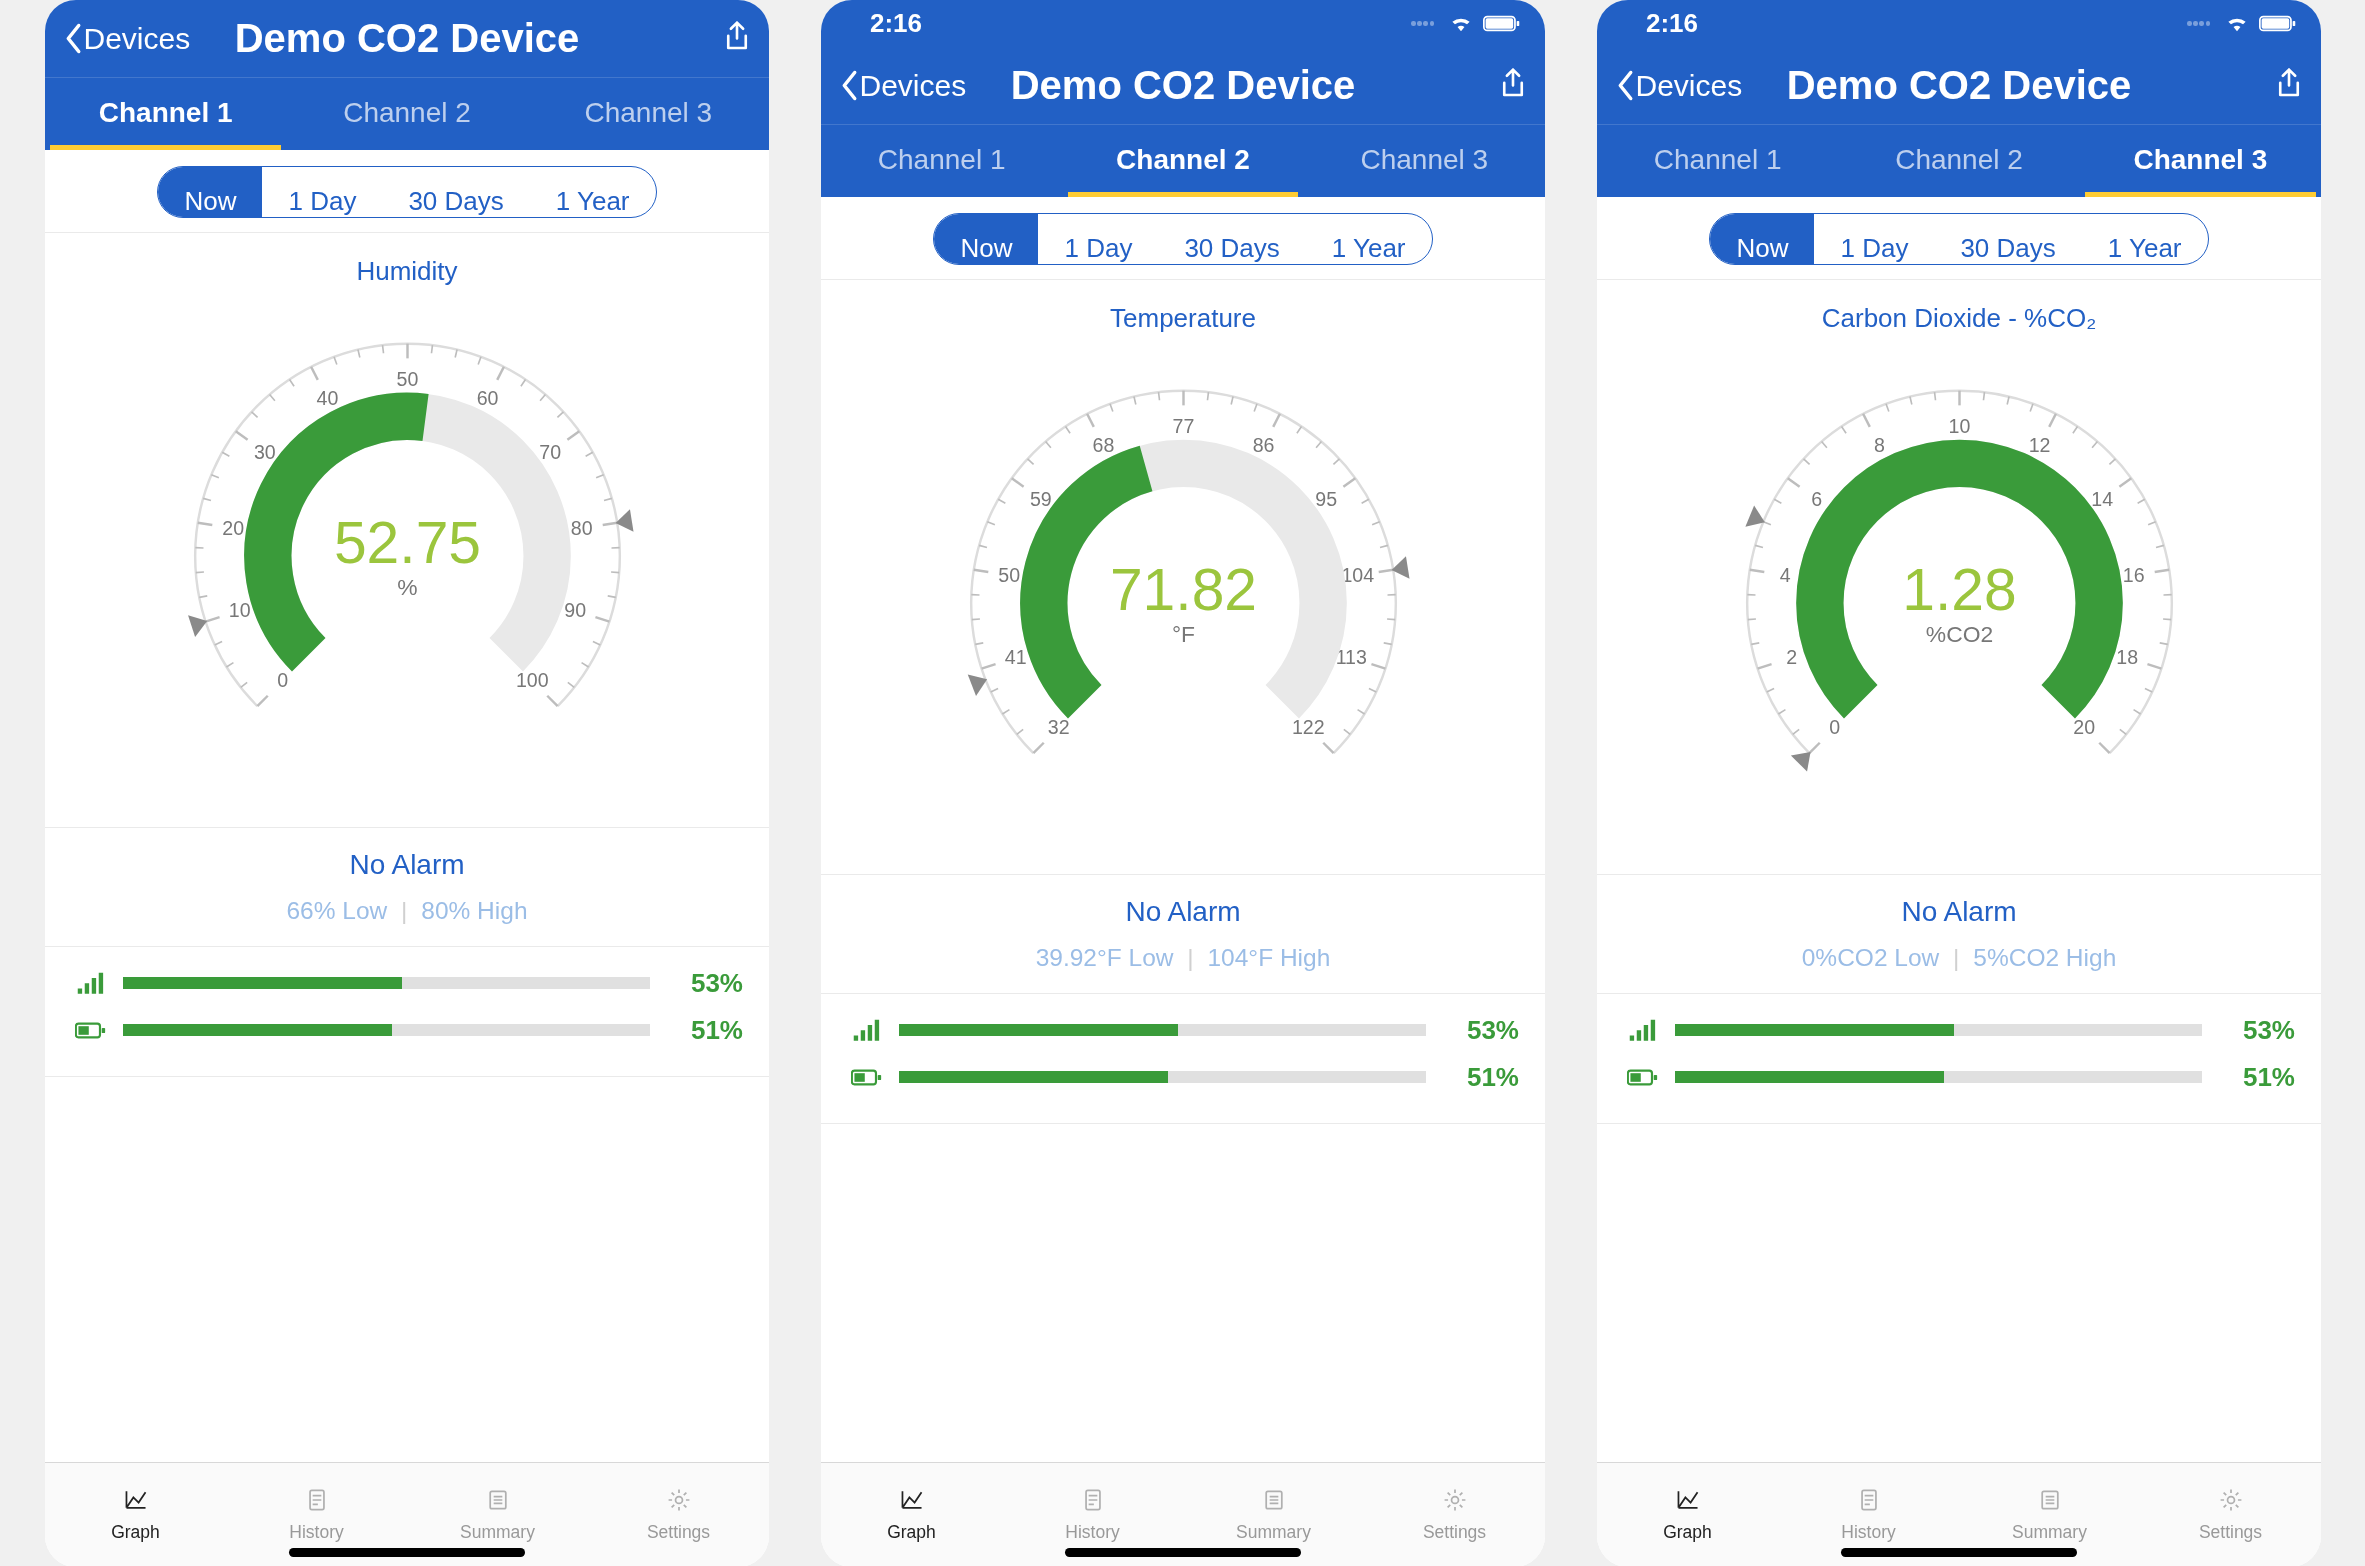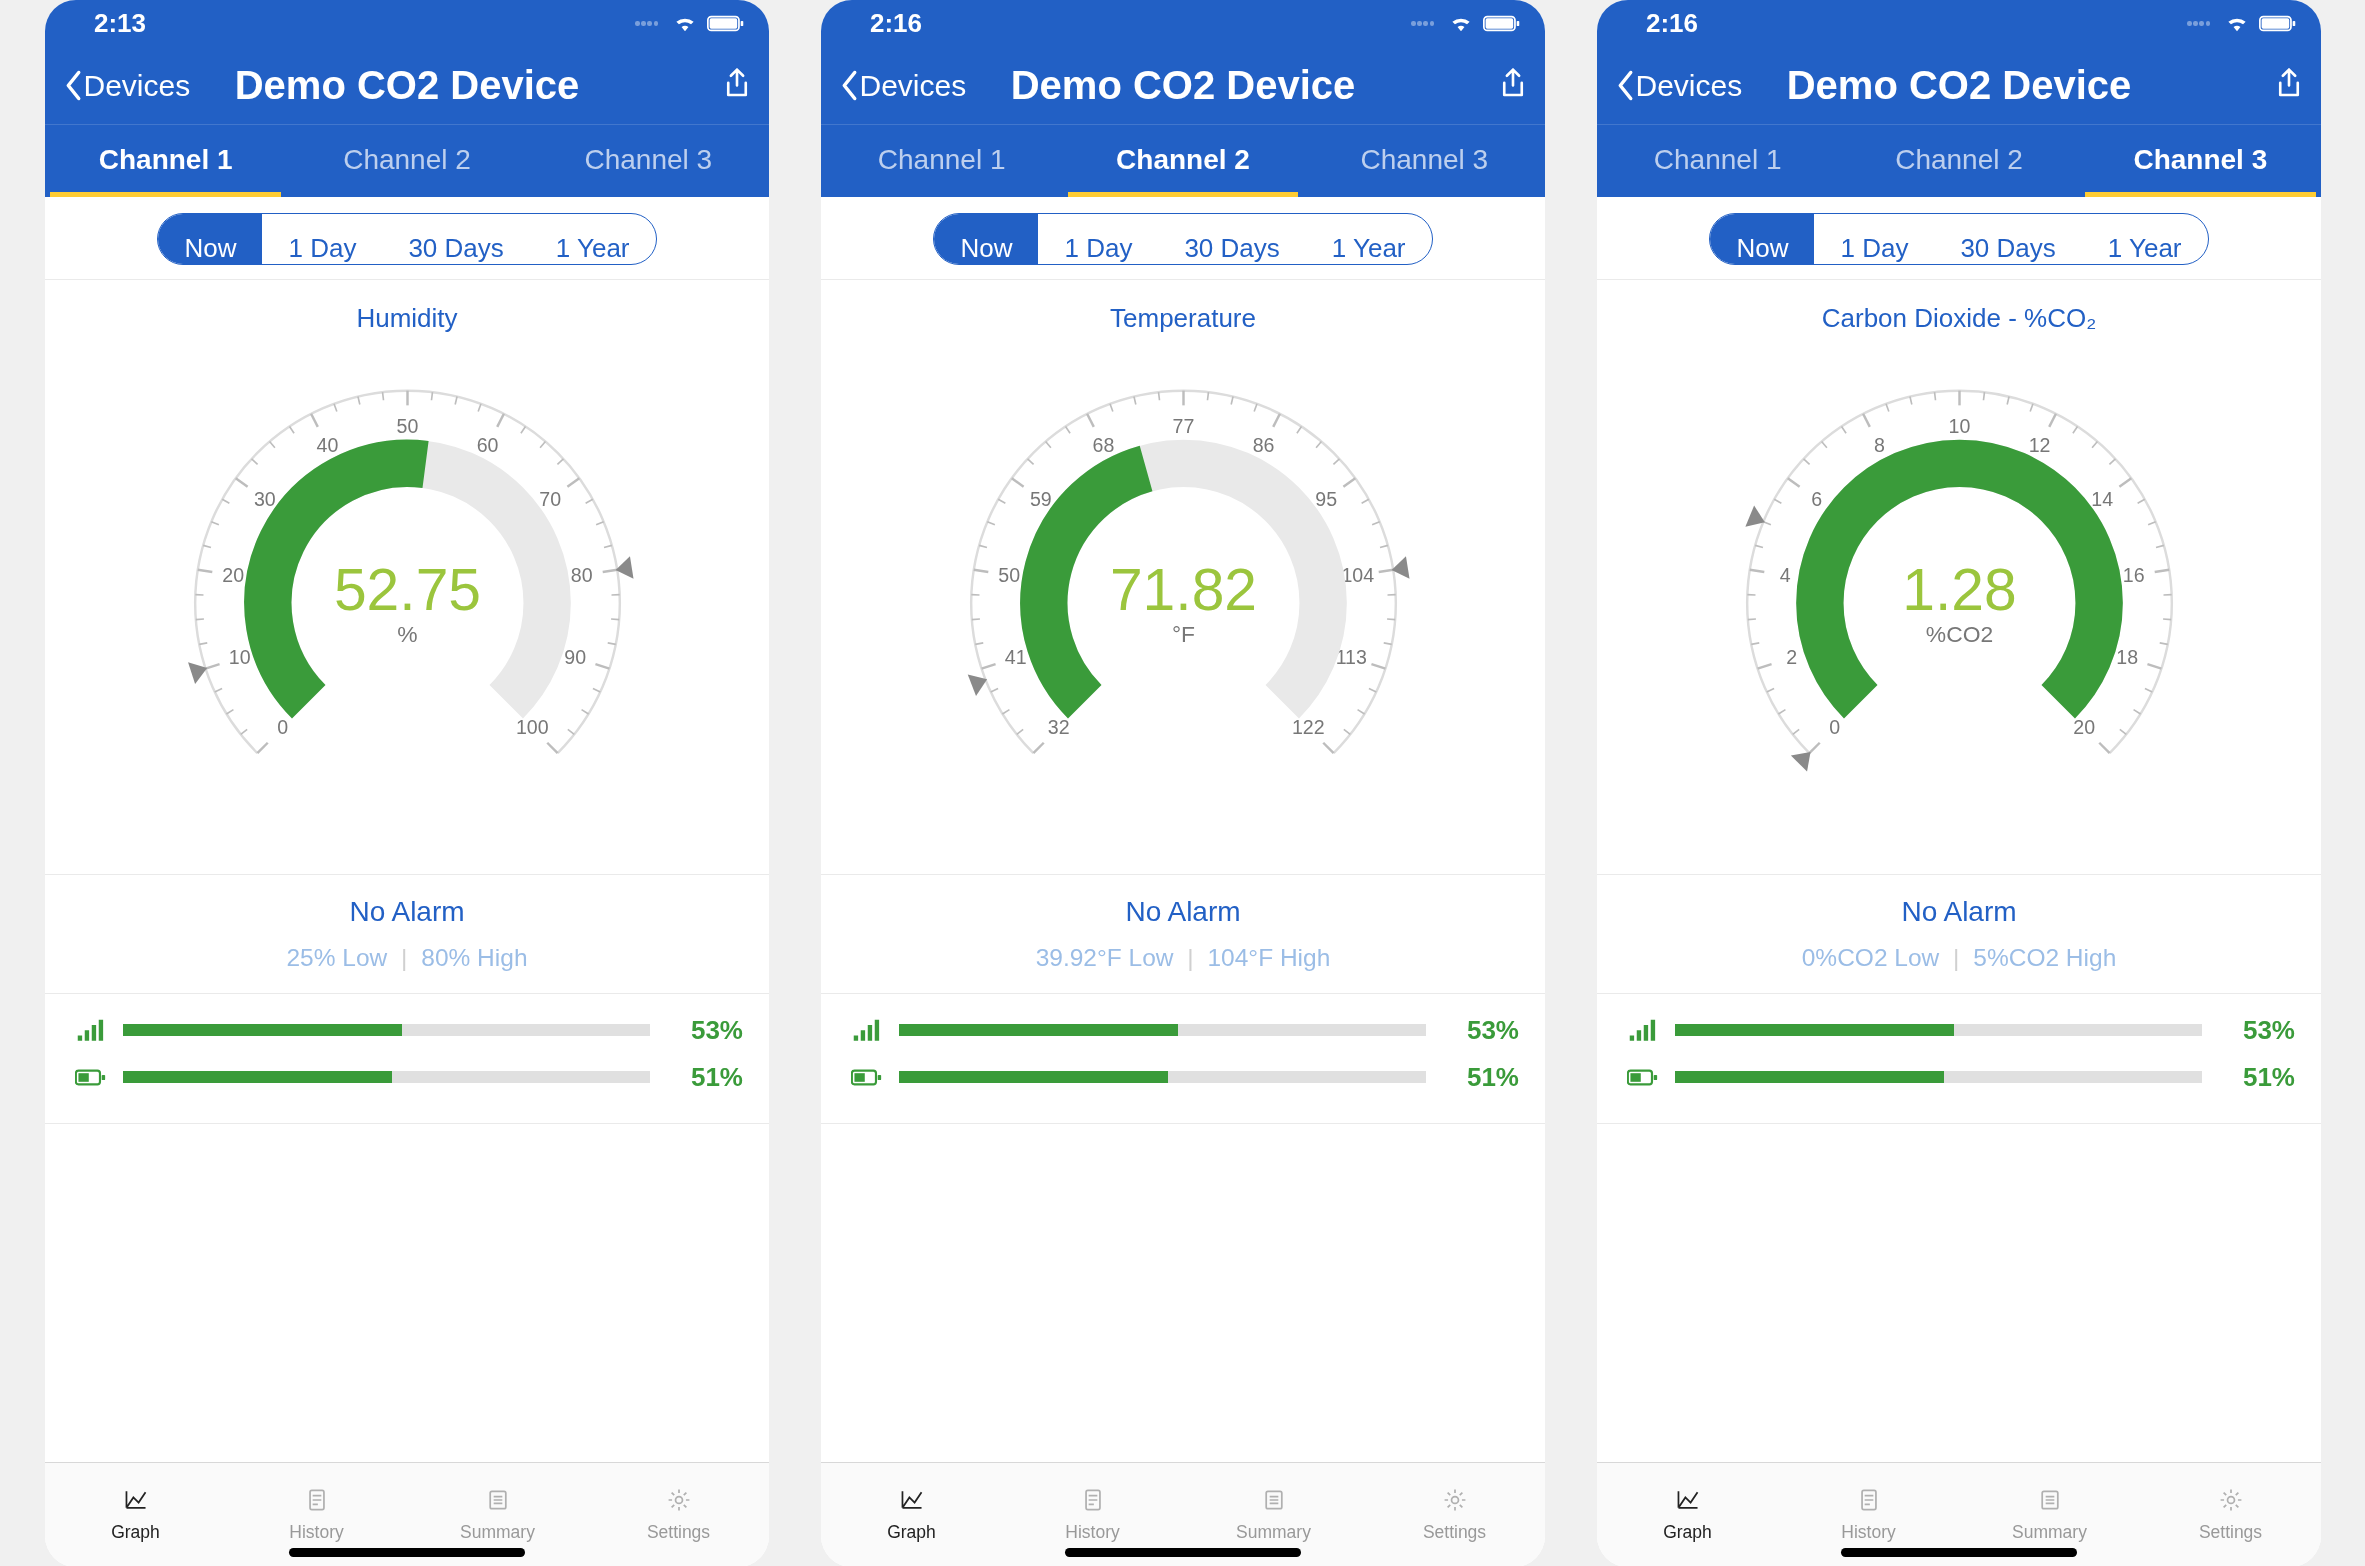--- a/index.html
+++ b/index.html
@@ -85,39 +85,20 @@
     position: absolute; bottom: 10.5px; left: 50%; transform: translateX(-50%);
     width: 236px; height: 8.7px; background: #000; border-radius: 4.4px;
   }
 </style>
 </head>
 <body>
 
 <div class="row" id="row">
   <div class="phone">
     <div class="hdr">
-      <div class="status-bar">
-        <div class="status-left">2:13</div>
-        <div class="status-right">
-    <span style="display:inline-flex;gap:1.7px;align-items:flex-end;margin-right:5.2px;">
-      <span style="width:4.4px;height:4.4px;border-radius:50%;background:rgba(255,255,255,0.4)"></span>
-      <span style="width:4.4px;height:4.4px;border-radius:50%;background:rgba(255,255,255,0.4)"></span>
-      <span style="width:4.4px;height:4.4px;border-radius:50%;background:rgba(255,255,255,0.4)"></span>
-      <span style="width:4.4px;height:4.4px;border-radius:50%;background:rgba(255,255,255,0.4)"></span>
-    </span>
-    <svg width="26" height="19" viewBox="0 0 30 22">
-              <path d="M15 20 l4-5 a7 7 0 0 0-8 0 z M5 9 a16 16 0 0 1 20 0 l-3 3 a12 12 0 0 0-14 0 z" fill="#fff"></path>
-            </svg>
-    <svg width="38" height="19" viewBox="0 0 44 22">
-              <rect x="1" y="3" width="36" height="16" rx="4" fill="none" stroke="#fff" stroke-width="2"></rect>
-              <rect x="3" y="5" width="32" height="12" rx="2" fill="#fff"></rect>
-              <rect x="39" y="8" width="3" height="6" rx="1" fill="#fff"></rect>
-            </svg>
-  </div>
-      </div>
       <div class="nav-bar" style="position:relative">
         <div class="nav-back">
           <svg width="21" height="33" viewBox="0 0 24 38">
               <path d="M18 4 L6 19 L18 34" fill="none" stroke="#fff" stroke-width="4" stroke-linecap="round" stroke-linejoin="round"></path>
             </svg>
           <span>Devices</span>
         </div>
         <div class="nav-title">Demo CO2 Device</div>
         <div class="nav-share">
           <svg width="30" height="35" viewBox="0 0 34 40">
@@ -212,21 +193,21 @@
             <polygon points="554.8235918735455,259.63990801962046 576.7674411960115,270.3388554871477 572.3872761748851,242.6835819504839" fill="#8a8a8a"></polygon>
             <text x="300" y="308" text-anchor="middle" font-size="72" font-weight="400" fill="#9bc53d">52.75</text>
             <text x="300" y="348" text-anchor="middle" font-size="28" fill="#777">%</text>
           </svg>
         </div>
     </div>
 
     <div class="alarm-sec">
       <div class="alarm-title">No Alarm</div>
       <div class="alarm-sub">
-        <span>25% Low</span>
+        <span>66% Low</span>
         <span class="sep">|</span>
         <span>80% High</span>
       </div>
     </div>
 
     <div class="stat-sec">
       <div class="stat-row">
         <div class="stat-ic">
           <svg width="28" height="24.5" viewBox="0 0 32 28">
               <rect x="2" y="20" width="5" height="6" fill="#3a9b3a"></rect>

